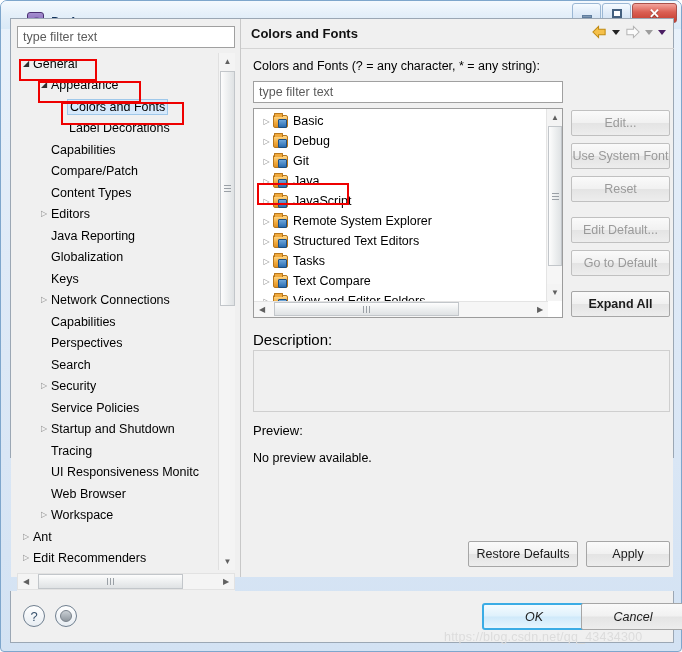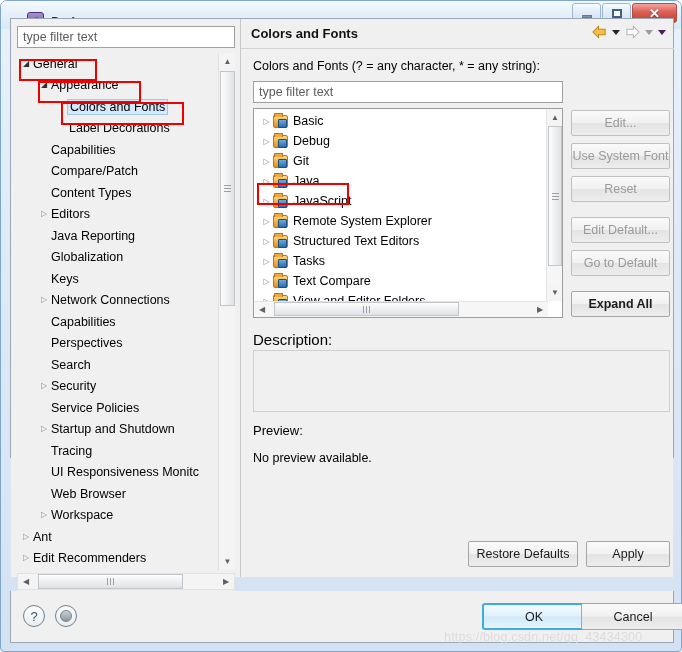--- a/index.html
+++ b/index.html
@@ -293,21 +293,21 @@
     font-size: 13px; color: #39536e;
   }
   .help-icon { left: 12px; }
   .dot-icon { left: 44px; }
   .dot-icon .inner {
     width: 12px; height: 12px; border-radius: 50%;
     background: linear-gradient(180deg,#c9cfd4,#8f979e);
     border: 1px solid #78818a;
   }
   .footer-btn {
-    position: absolute; top: 12px; height: 27px; width: 104px;
+    position: absolute; top: 12px; height: 27px; width: 104px; font-style: italic;
   }
   .btn-ok {
     left: 471px;
     border: 2px solid #3bace5; border-radius: 3px;
     background: linear-gradient(180deg,#f4fbff 0%,#dff1fc 48%,#cfe9fa 52%,#e6f5fe 100%);
   }
   .btn-cancel { left: 570px; }
 
   .watermark {
     position: absolute; left: 443px; top: 629px;

